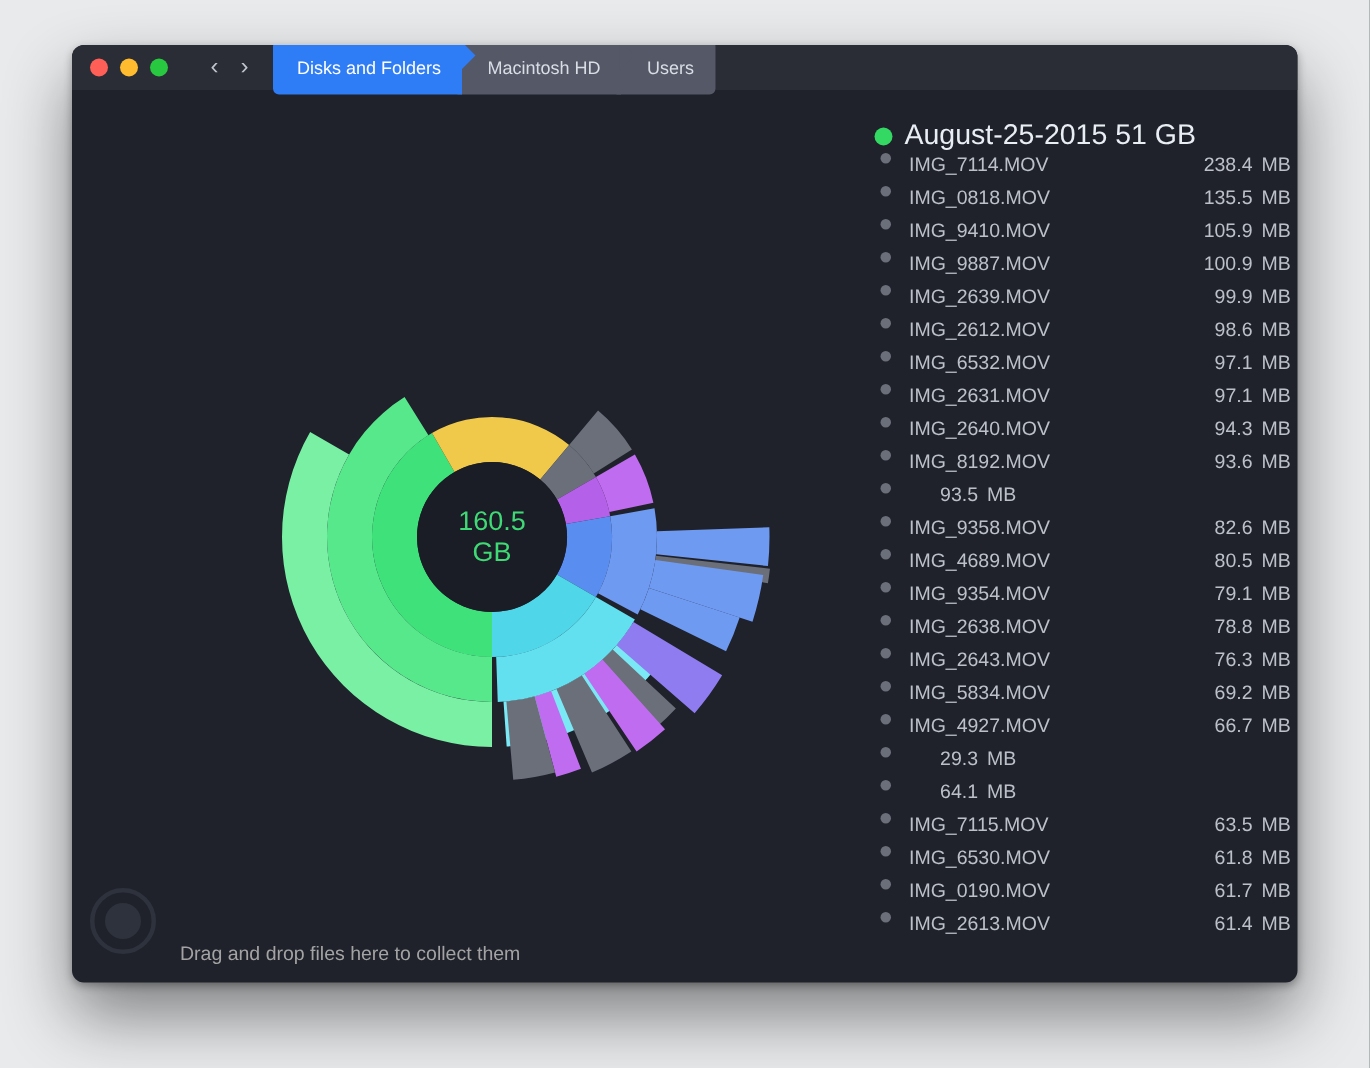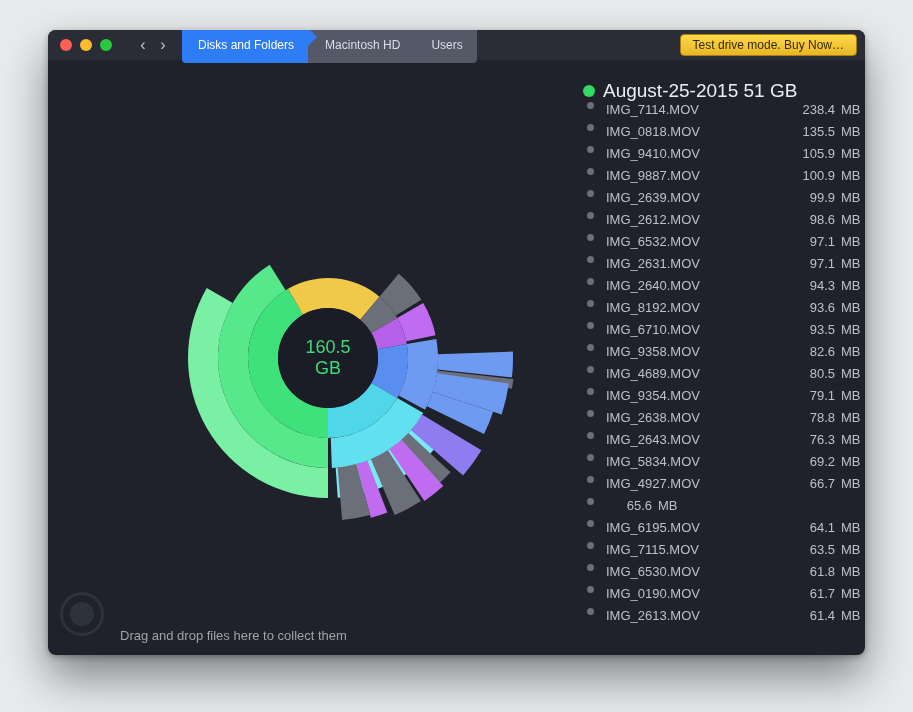--- a/index.html
+++ b/index.html
@@ -90,21 +90,20 @@
     <div class="navarrows">
       <div class="navarrow">‹</div>
       <div class="navarrow">›</div>
     </div>
     <div class="breadcrumb" id="breadcrumb">
         <div class="crumb active" style="z-index: 10;">Disks and Folders</div>
         <div class="crumb" style="z-index: 9;">Macintosh HD</div>
         <div class="crumb" style="z-index: 8;">Users</div>
       </div>
     <div class="spacer"></div>
-    <div class="buybtn">Test drive mode. Buy Now…</div>
   </div>
 
   <div class="content">
 
     <div class="chartzone">
       <svg class="sun" id="sun" viewBox="-220 -220 440 440">
           <path d="M 4.898587196589413e-15 80 A 80 80 0 0 1 -40.000000000000036 -69.28203230275507 L -25.00000000000002 -43.30127018922192 A 50 50 0 0 0 3.061616997868383e-15 50 Z" fill="#3fe27a"></path>
           <path d="M -40.000000000000036 -69.28203230275507 A 80 80 0 0 1 51.42300877492314 -61.283555449518246 L 32.13938048432696 -38.302222155948904 A 50 50 0 0 0 -25.00000000000002 -43.30127018922192 Z" fill="#f0c94a"></path>
           <path d="M 51.42300877492314 -61.283555449518246 A 80 80 0 0 1 69.28203230275507 -40.000000000000036 L 43.30127018922192 -25.00000000000002 A 50 50 0 0 0 32.13938048432696 -38.302222155948904 Z" fill="#6b6f7a"></path>
           <path d="M 69.28203230275507 -40.000000000000036 A 80 80 0 0 1 78.78462024097664 -13.891854213354502 L 49.240387650610394 -8.682408883346564 A 50 50 0 0 0 43.30127018922192 -25.00000000000002 Z" fill="#b460e8"></path>
@@ -196,21 +195,20 @@
             <span class="fileunit">MB</span>
           </div>
           <div class="filerow">
             <span class="filedot"></span>
             <span class="filename">IMG_8192.MOV</span>
             <span class="filesize">93.6</span>
             <span class="fileunit">MB</span>
           </div>
           <div class="filerow">
             <span class="filedot"></span>
-            <span class="filename">IMG_6710.MOV</span>
             <span class="filesize">93.5</span>
             <span class="fileunit">MB</span>
           </div>
           <div class="filerow">
             <span class="filedot"></span>
             <span class="filename">IMG_9358.MOV</span>
             <span class="filesize">82.6</span>
             <span class="fileunit">MB</span>
           </div>
           <div class="filerow">
@@ -244,26 +242,25 @@
             <span class="fileunit">MB</span>
           </div>
           <div class="filerow">
             <span class="filedot"></span>
             <span class="filename">IMG_4927.MOV</span>
             <span class="filesize">66.7</span>
             <span class="fileunit">MB</span>
           </div>
           <div class="filerow">
             <span class="filedot"></span>
-            <span class="filesize">65.6</span>
-            <span class="fileunit">MB</span>
-          </div>
-          <div class="filerow">
-            <span class="filedot"></span>
-            <span class="filename">IMG_6195.MOV</span>
+            <span class="filesize">29.3</span>
+            <span class="fileunit">MB</span>
+          </div>
+          <div class="filerow">
+            <span class="filedot"></span>
             <span class="filesize">64.1</span>
             <span class="fileunit">MB</span>
           </div>
           <div class="filerow">
             <span class="filedot"></span>
             <span class="filename">IMG_7115.MOV</span>
             <span class="filesize">63.5</span>
             <span class="fileunit">MB</span>
           </div>
           <div class="filerow">

